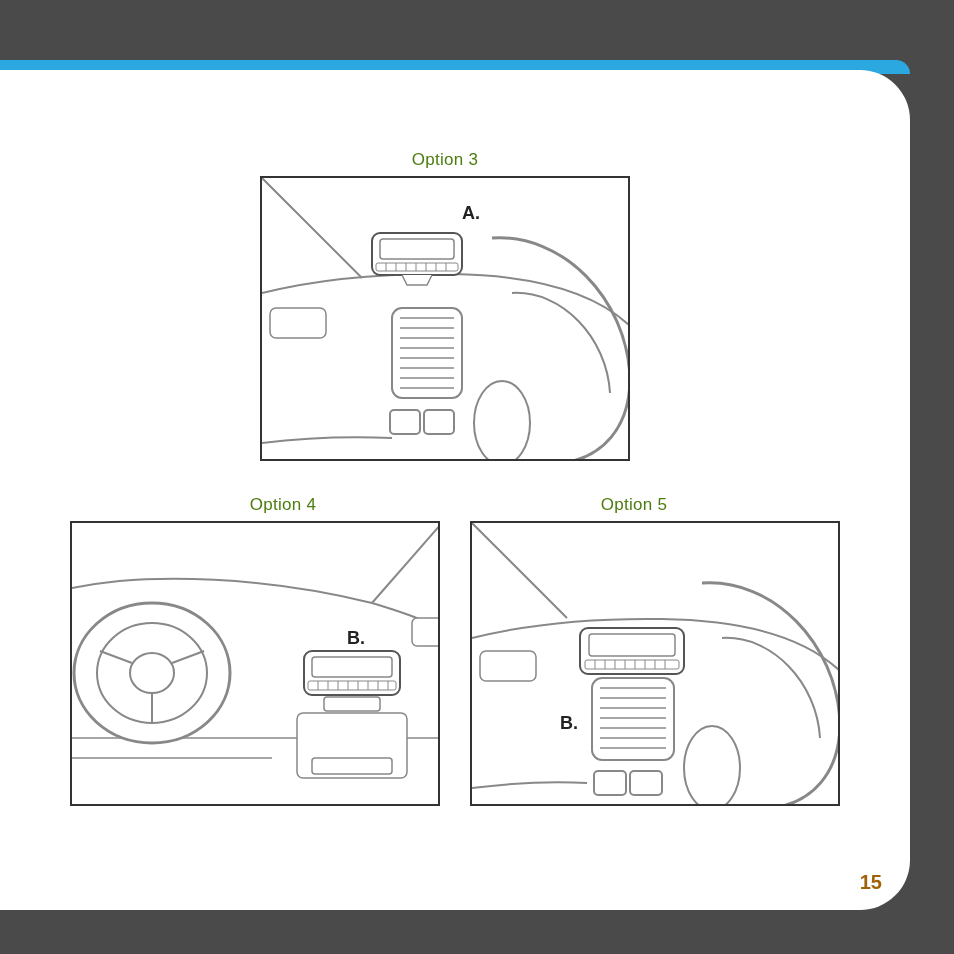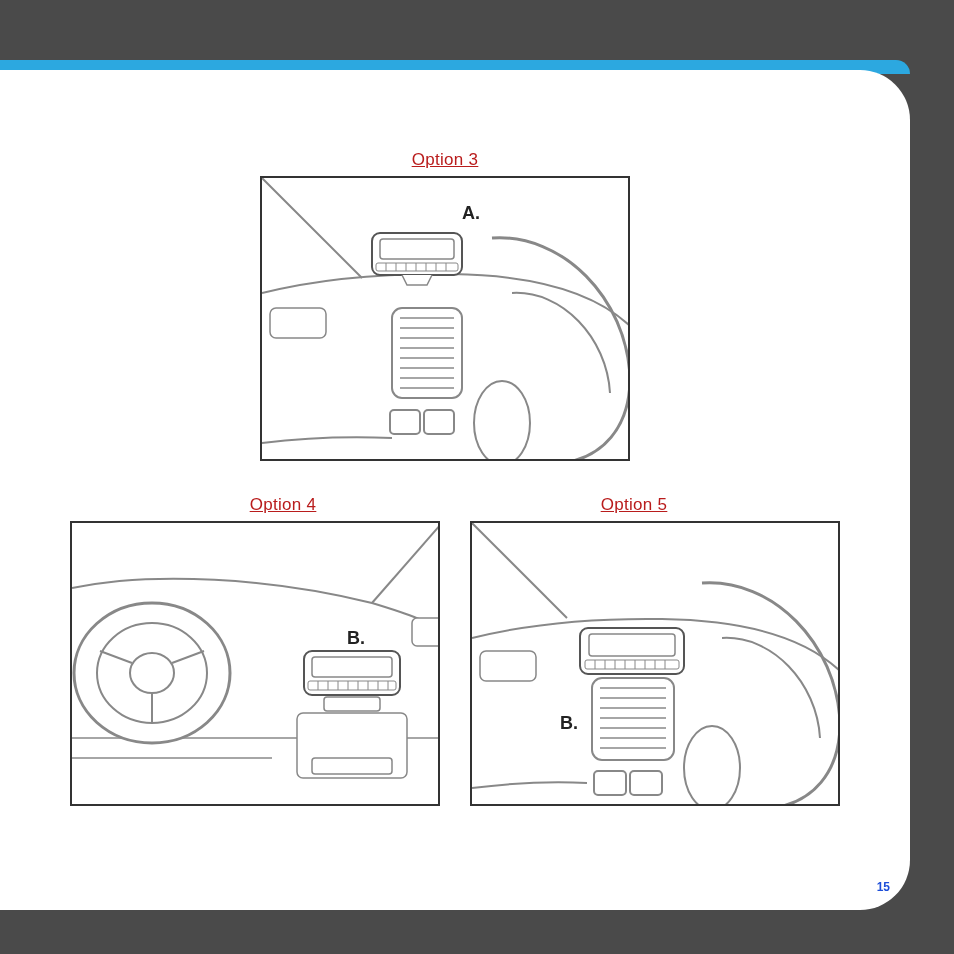--- a/index.html
+++ b/index.html
@@ -48,46 +48,45 @@
   }
   .fig-right {
     position: absolute;
     left: 470px;
     top: 425px;
     width: 328px;
   }
   .fig-label {
     text-align: center;
     font-size: 17px;
-    color: #b91c1c;
+    color: #4d7c0f;
     margin-bottom: 6px;
     letter-spacing: 0.3px;
-    text-decoration: underline;
   }
   .fig-box {
     width: 370px;
     height: 285px;
     border: 2px solid #333;
     background: #fff;
     position: relative;
     overflow: hidden;
   }
   .callout {
     position: absolute;
     font-weight: bold;
     font-size: 18px;
     color: #222;
   }
   .page-num {
     position: absolute;
-    right: 20px;
+    right: 28px;
     bottom: 16px;
-    color: #1d4ed8;
+    color: #a16207;
     font-weight: bold;
-    font-size: 12px;
+    font-size: 20px;
   }
   svg { display: block; }
 </style>
 </head>
 <body>
 
 <div class="blue-stripe"></div>
 <div class="page">
 
   <div class="content">

